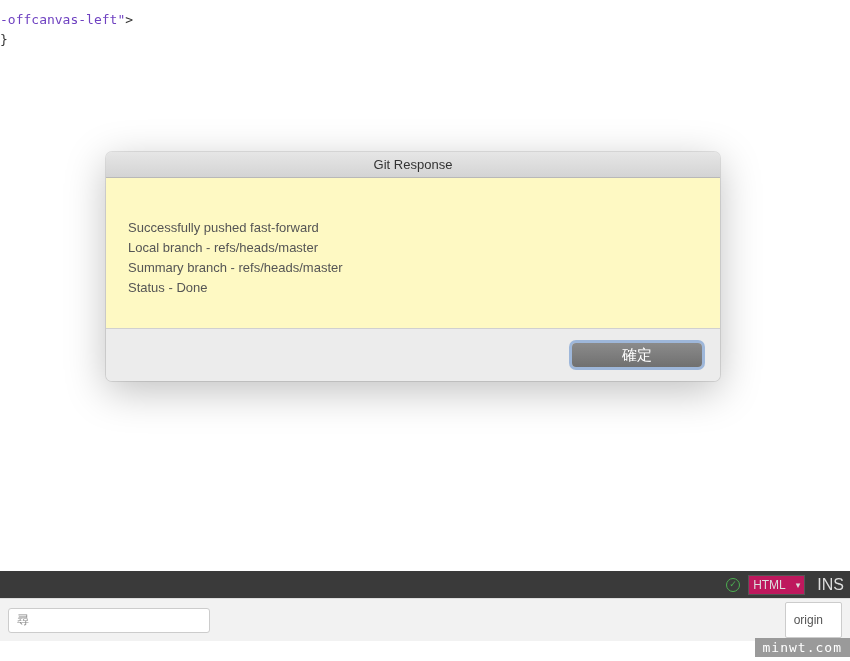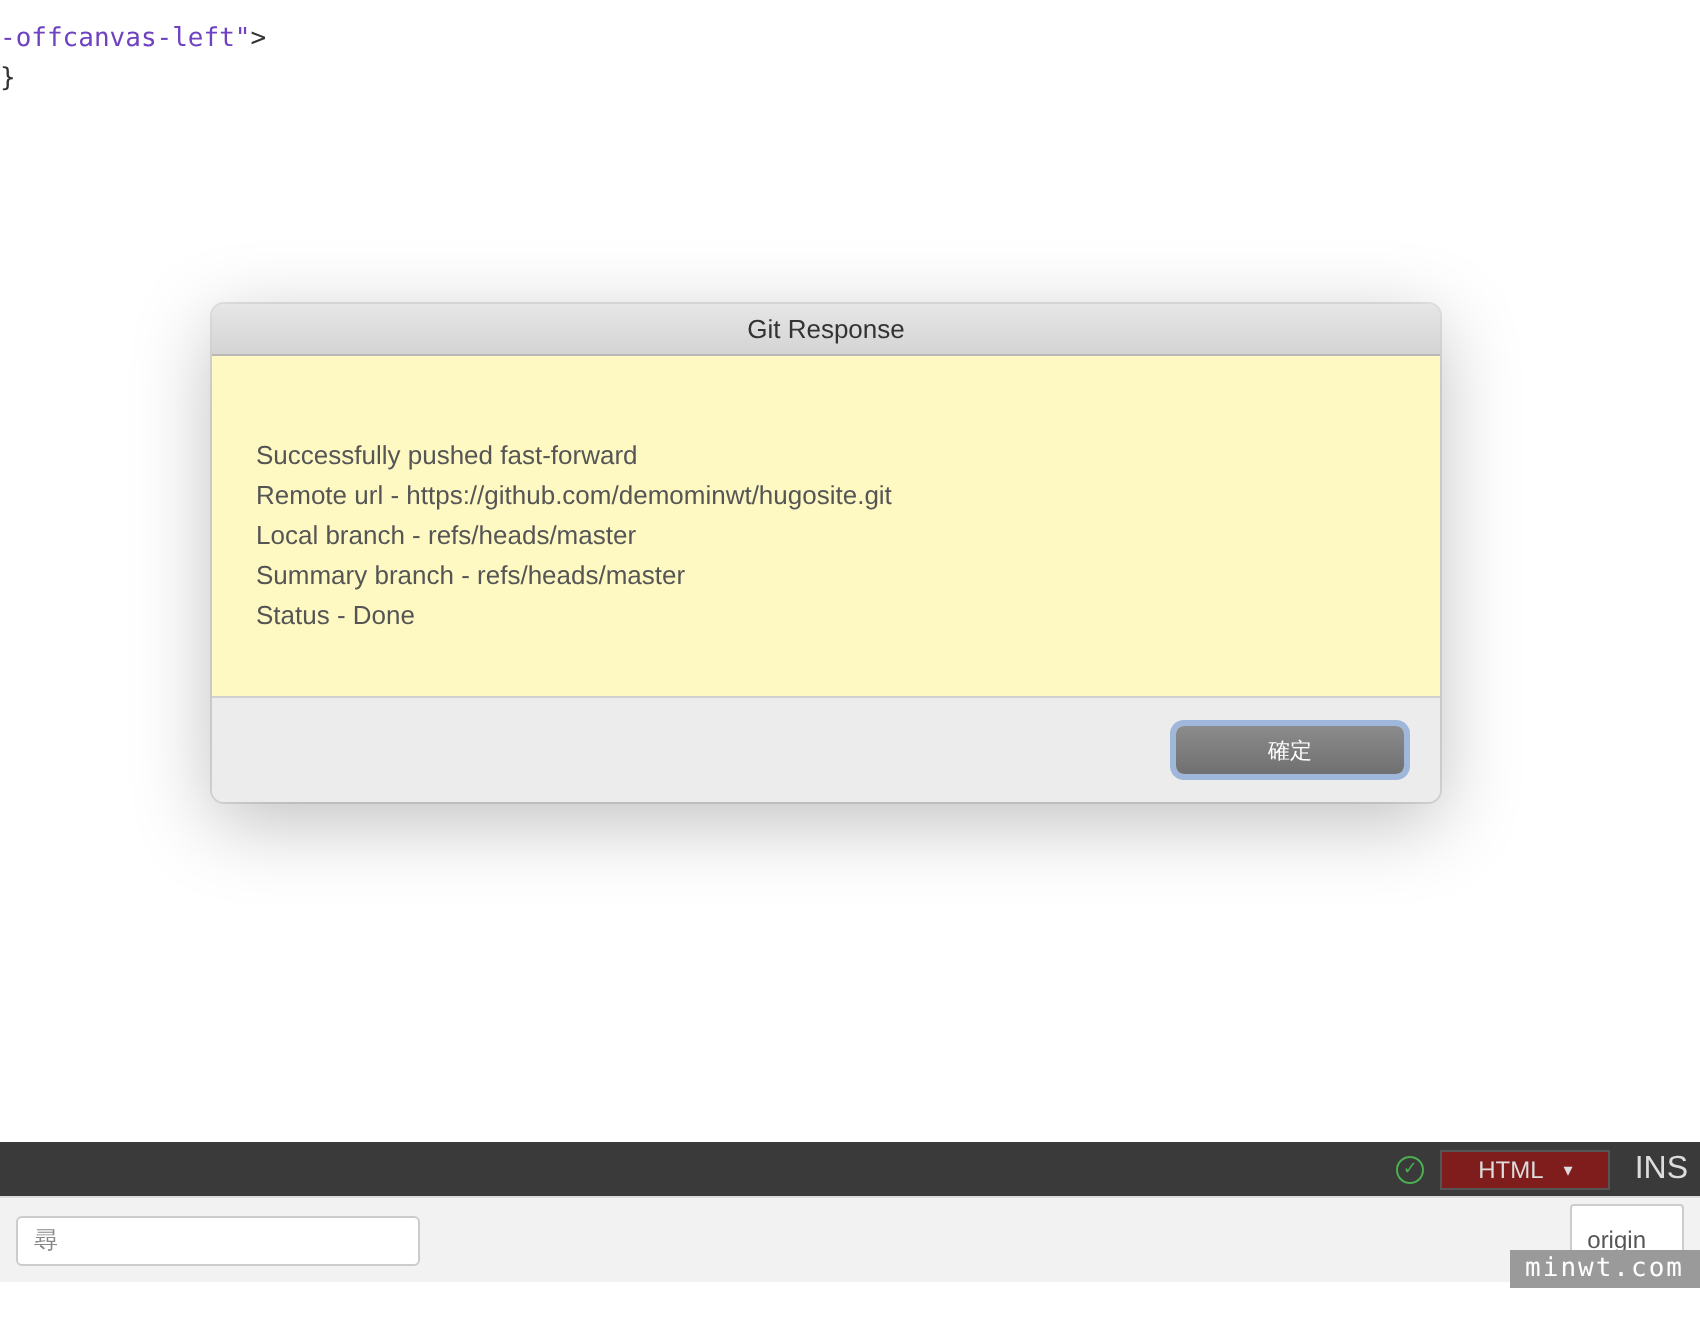--- a/index.html
+++ b/index.html
@@ -56,23 +56,23 @@
       border-top: 1px solid #d0d0d0;
       padding: 14px 18px;
       display: flex;
       justify-content: flex-end;
     }
     .btn-ok {
       background: linear-gradient(to bottom, #8b8b8b, #707070);
       color: #fff;
       border: none;
       border-radius: 4px;
-      width: 114px;
+      width: 130px;
       height: 24px;
-      font-size: 11px;
+      font-size: 15px;
       cursor: pointer;
       box-shadow: 0 0 0 3px rgba(80,130,200,0.5);
     }
     
     .status-bar {
       position: absolute;
       bottom: 63px;
       left: 0;
       right: 0;
       height: 27px;
@@ -90,27 +90,27 @@
       border: 1.5px solid #4caf50;
       border-radius: 50%;
       display: inline-flex;
       align-items: center;
       justify-content: center;
       color: #4caf50;
       font-size: 9px;
       line-height: 1;
     }
     .status-select {
-      background: #7f1d1d;
+      background: #be185d;
       border: 1px solid #555;
       color: #ddd;
       display: inline-flex;
       align-items: center;
       height: 20px;
-      padding: 0 18px;
+      padding: 0 4px;
       gap: 10px;
       font-size: 12px;
     }
     .chev { font-size: 9px; }
     .status-ins { color: #ddd; font-size: 16px; margin-left: 4px; }
     
     .bottom-bar {
       position: absolute;
       bottom: 20px;
       left: 0;
@@ -142,21 +142,21 @@
       height: 36px;
       padding: 0 18px 0 8px;
       display: flex;
       align-items: center;
       font-size: 12px;
       color: #555;
     }
     
     .watermark {
       position: absolute;
-      bottom: 17px;
+      bottom: 4px;
       right: 0;
       background: #9a9a9a;
       color: #fff;
       font-family: monospace;
       font-size: 13px;
       padding: 2px 8px;
       letter-spacing: 1px;
     }
   </style>
 </head>
@@ -164,21 +164,20 @@
 
 <div class="code-bg">
   <div class="code-line"><span class="attr">-offcanvas-left"</span><span class="punc">&gt;</span></div>
   <div class="code-line">}</div>
 </div>
 
 <div class="dialog">
   <div class="dialog-titlebar">Git Response</div>
   <div class="dialog-body">
     <div>Successfully pushed fast-forward</div>
-    <div>Remote url - https://github.com/demominwt/hugosite.git</div>
     <div>Local branch - refs/heads/master</div>
     <div>Summary branch - refs/heads/master</div>
     <div>Status - Done</div>
   </div>
   <div class="dialog-footer">
     <button class="btn-ok">確定</button>
   </div>
 </div>
 
 <div class="status-bar">

